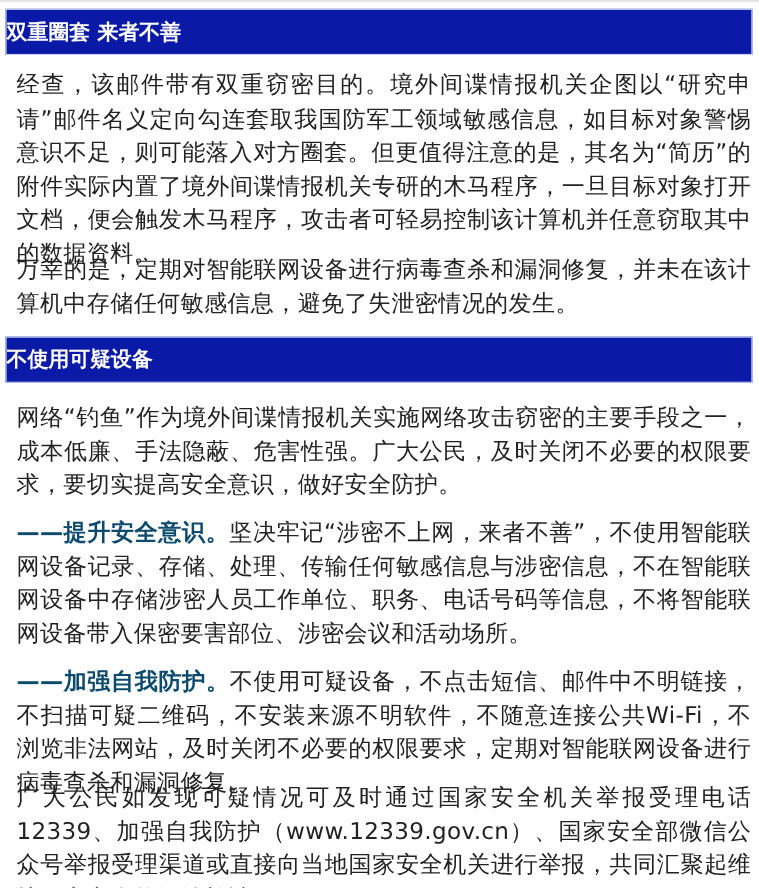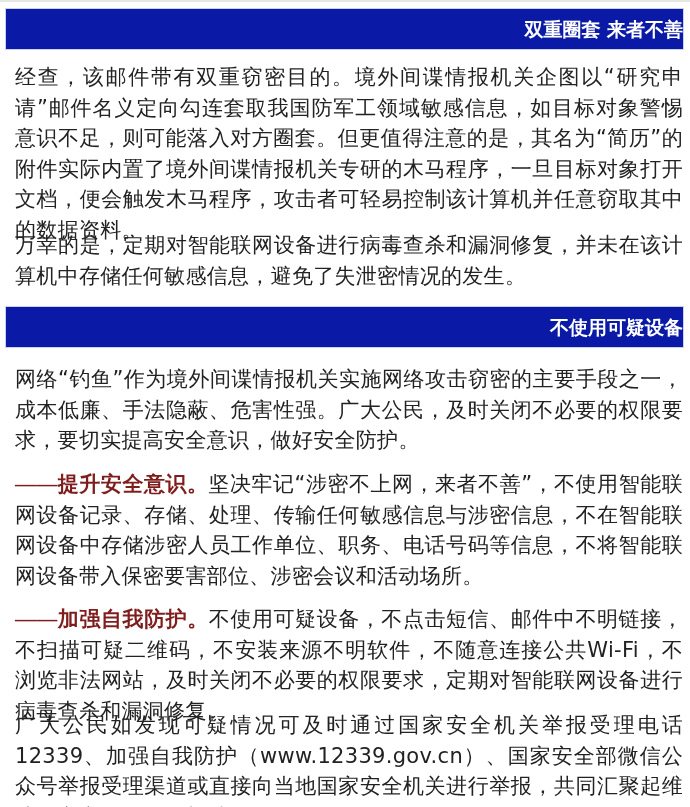--- a/index.html
+++ b/index.html
@@ -25,39 +25,38 @@
     position: absolute;
     left: 5px;
     width: 679px;
     height: 42px;
     background: #0a1aa6;
     border: 1px solid #c9d2f2;
     box-sizing: border-box;
     color: #ffffff;
     font-weight: bold;
     font-size: 19px;
-    text-align: right;
+    text-align: left;
     line-height: 40px;
     letter-spacing: 0px;
   }
   .para {
     position: absolute;
     left: 15px;
     width: 668px;
     font-size: 21px;
     line-height: 30.5px;
     letter-spacing: 0.3px;
     margin: 0;
     text-align: justify;
     color: #222222;
   }
   .lead {
-    color: #7f1d1d;
+    color: #0c4a6e;
     font-weight: bold;
-    font-family: Liberation Serif, serif;
   }
 </style>
 </head>
 <body>
 
 <div class="topline"></div>
 
 <div class="banner" style="top:8px;">
   <span>双重圈套 来者不善</span>
 </div>

